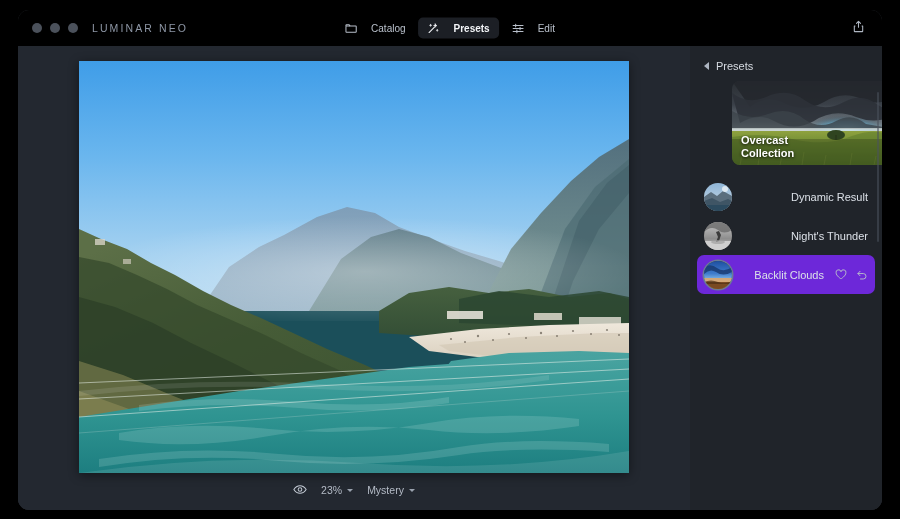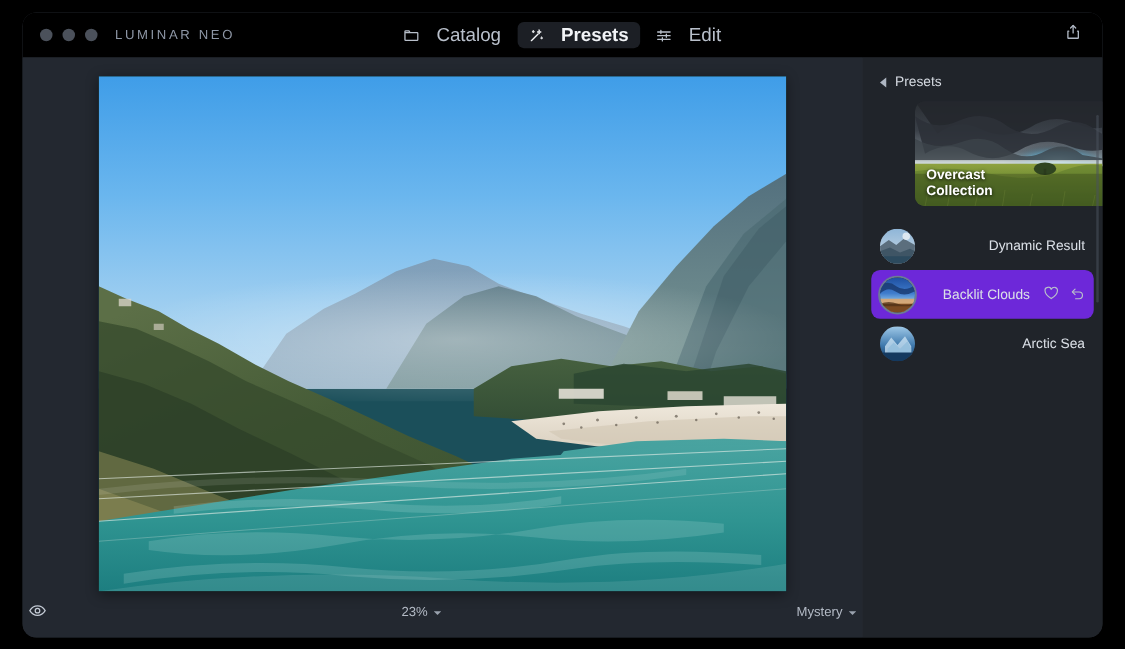--- a/index.html
+++ b/index.html
@@ -74,21 +74,21 @@
     gap: 4px;
   }
   .tab {
     display: flex;
     align-items: center;
     gap: 14px;
     height: 21px;
     padding: 0 9px;
     border-radius: 5px;
     color: #b9c0cb;
-    font-size: 15px;
+    font-size: 10px;
     cursor: default;
   }
   .tab.active {
     background: #1c1f25;
     color: #f2f4f7;
     font-weight: 700;
   }
   .tab svg { display: block; }
 
   .share-btn {
@@ -132,21 +132,21 @@
   }
   .photo-wrap svg { display: block; width: 100%; height: 100%; }
 
   
   .bottombar {
     position: absolute;
     left: 0; right: 0; bottom: 0;
     height: 40px;
     display: flex;
     align-items: center;
-    justify-content: space-between;
+    justify-content: center;
     gap: 4px;
     color: #b4bbc6;
     font-size: 10.5px;
   }
   .bb-item {
     display: flex;
     align-items: center;
     gap: 5px;
     padding: 2px 5px;
     border-radius: 4px;
@@ -559,20 +559,39 @@
                 <path d="M0 14 L7 9 L13 13 L19 8 L28 13 L28 28 L0 28z" fill="#5b6e7d"></path>
                 <path d="M0 18 L8 15 L16 19 L24 16 L28 18 L28 28 L0 28z" fill="#3f5565"></path>
                 <rect x="0" y="22" width="28" height="6" fill="#2c4a5e"></rect>
                 <circle cx="21" cy="6" r="3" fill="#eef3f6" opacity=".8"></circle>
               </svg>
             </div>
             <div class="preset-name">Dynamic Result</div>
           </div>
 
 
+          <div class="preset-row">
+            <div class="thumb">
+              <svg viewBox="0 0 28 28">
+                <defs>
+                  <linearGradient id="t3s" x1="0" y1="0" x2="0" y2="1">
+                    <stop offset="0%" stop-color="#c9c9c9"></stop>
+                      <stop offset="60%" stop-color="#8d8d8d"></stop>
+                    <stop offset="100%" stop-color="#d8d8d8"></stop>
+                  </linearGradient>
+                </defs>
+                <rect width="28" height="28" fill="url(#t3s)"></rect>
+                <path d="M0 0 L28 0 L28 8 q-8 5 -14 0 q-7 -5 -14 2z" fill="#6e6e6e" opacity=".85"></path>
+                <rect x="0" y="19" width="28" height="9" fill="#cfcfcf"></rect>
+                <path d="M12 10 l2 5 l-2 5 l3 -1 l2 -6 l-2 -4z" fill="#3c3c3c"></path>
+                <ellipse cx="14" cy="20" rx="7" ry="2" fill="#9f9f9f" opacity=".7"></ellipse>
+              </svg>
+            </div>
+            <div class="preset-name">Night's Thunder</div>
+          </div>
 
           <div class="preset-row selected">
             <div class="thumb">
               <svg viewBox="0 0 28 28">
                 <defs>
                   <linearGradient id="t4s" x1="0" y1="0" x2="0" y2="1">
                     <stop offset="0%" stop-color="#1e4fa0"></stop>
                     <stop offset="45%" stop-color="#3f7ccc"></stop>
                     <stop offset="70%" stop-color="#8fc2e8"></stop>
                     <stop offset="100%" stop-color="#c97f3c"></stop>
@@ -594,38 +613,20 @@
               </span>
               <span>
                 <svg width="12" height="11" viewBox="0 0 14 13" fill="none" stroke="#b9c0ca" stroke-width="1.1" stroke-linecap="round" stroke-linejoin="round">
                   <path d="M2.4 5.4h6.1a3.2 3.2 0 0 1 0 6.4H5.2"></path>
                   <path d="M4.7 2.7 2.1 5.4l2.6 2.6"></path>
                 </svg>
               </span>
             </div>
           </div>
 
-          <div class="preset-row">
-            <div class="thumb">
-              <svg viewBox="0 0 28 28">
-                <defs>
-                  <linearGradient id="t5s" x1="0" y1="0" x2="0" y2="1">
-                    <stop offset="0%" stop-color="#9fc9e8"></stop>
-                      <stop offset="55%" stop-color="#3f79ad"></stop>
-                    <stop offset="100%" stop-color="#153a63"></stop>
-                  </linearGradient>
-                </defs>
-                <rect width="28" height="28" fill="url(#t5s)"></rect>
-                <path d="M4 16 L9 9 L14 15 L20 8 L25 16 L25 22 L4 22z" fill="#cfe6f5" opacity=".75"></path>
-                <path d="M6 18 L11 13 L16 18 L22 12 L25 18 L25 23 L6 23z" fill="#8fbcdc" opacity=".7"></path>
-                <rect x="0" y="21" width="28" height="7" fill="#14395f"></rect>
-              </svg>
-            </div>
-            <div class="preset-name">Arctic Sea</div>
-          </div>
 
         </div>
 
         <div class="sb-scroll"></div>
       </div>
 
     </div>
   </div>
 </div>
 

